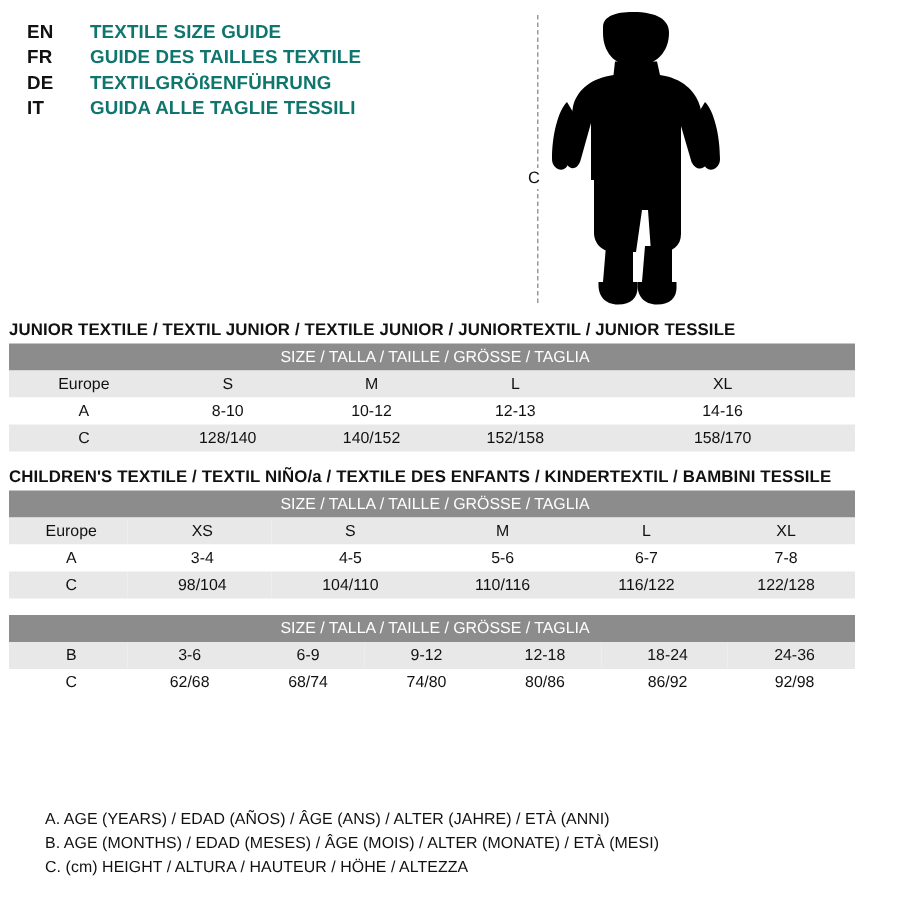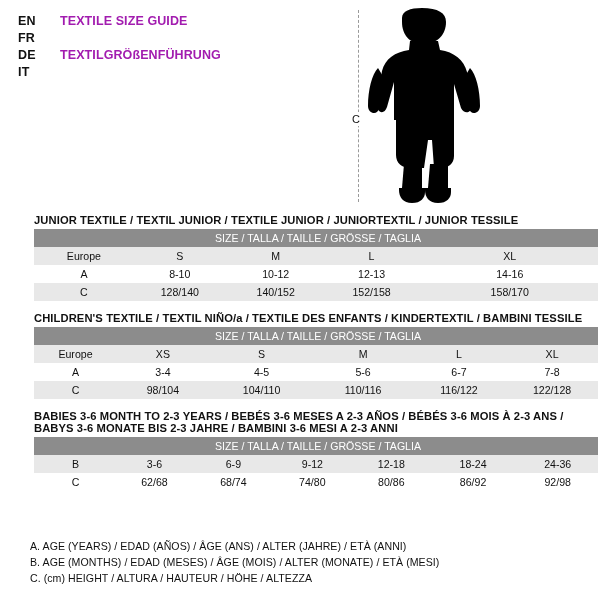--- a/index.html
+++ b/index.html
@@ -39,21 +39,21 @@
     width: 42px;
     font-size: 12.5px;
     font-weight: bold;
     letter-spacing: 0.2px;
     color: #111;
   }
   .lang-text {
     font-size: 12.5px;
     font-weight: bold;
     letter-spacing: 0.1px;
-    color: #a21caf;
+    color: #0f766e;
   }
 
   
   .figure-area {
     position: absolute;
     top: 8px;
     right: 10px;
     width: 170px;
     height: 196px;
   }
@@ -132,43 +132,45 @@
   .legend div {
     font-size: 10.6px;
     color: #111;
     margin-bottom: 4px;
     letter-spacing: 0.05px;
   }
 
   .tables {
     position: absolute;
     top: 214px;
-    left: 34px;
+    left: 6px;
     width: 564px;
   }
 </style>
 </head>
 <body>
 
 <div class="page">
 
   <div class="lang-block">
     <div class="lang-row">
       <div class="lang-code">EN</div>
       <div class="lang-text">TEXTILE SIZE GUIDE</div>
     </div>
     <div class="lang-row">
       <div class="lang-code">FR</div>
+      <div class="lang-text">GUIDE DES TAILLES TEXTILE</div>
     </div>
     <div class="lang-row">
       <div class="lang-code">DE</div>
       <div class="lang-text">TEXTILGRÖßENFÜHRUNG</div>
     </div>
     <div class="lang-row">
       <div class="lang-code">IT</div>
+      <div class="lang-text">GUIDA ALLE TAGLIE TESSILI</div>
     </div>
   </div>
 
   <div class="figure-area">
     <div class="dashed-line"></div>
     <div class="c-label">C</div>
     <svg class="baby" viewBox="0 0 140 196">
       <g fill="#000000">
 
         <path d="M36 10 C36 3 44 0 56 0 C72 0 80 5 80 14 C80 26 72 36 57 36 C43 36 36 26 36 14 Z"></path>
@@ -268,24 +270,20 @@
           <td>104/110</td>
           <td>110/116</td>
           <td>116/122</td>
           <td>122/128</td>
         </tr>
       </tbody>
         </table>
     </div>
 
     <div class="tbl-wrap">
-      <div class="section-title two-line">
-        <span>BABIES 3-6 MONTH TO 2-3 YEARS / BEBÉS 3-6 MESES A 2-3 AÑOS / BÉBÉS 3-6 MOIS À 2-3 ANS /</span>
-        <span>BABYS 3-6 MONATE BIS 2-3 JAHRE / BAMBINI 3-6 MESI A 2-3 ANNI</span>
-      </div>
       <table class="size-table">
         <colgroup>
             <col style="width:14%">
             <col style="width:14%">
             <col style="width:14%">
             <col style="width:14%">
             <col style="width:14%">
             <col style="width:15%">
             <col style="width:15%">
           </colgroup>

